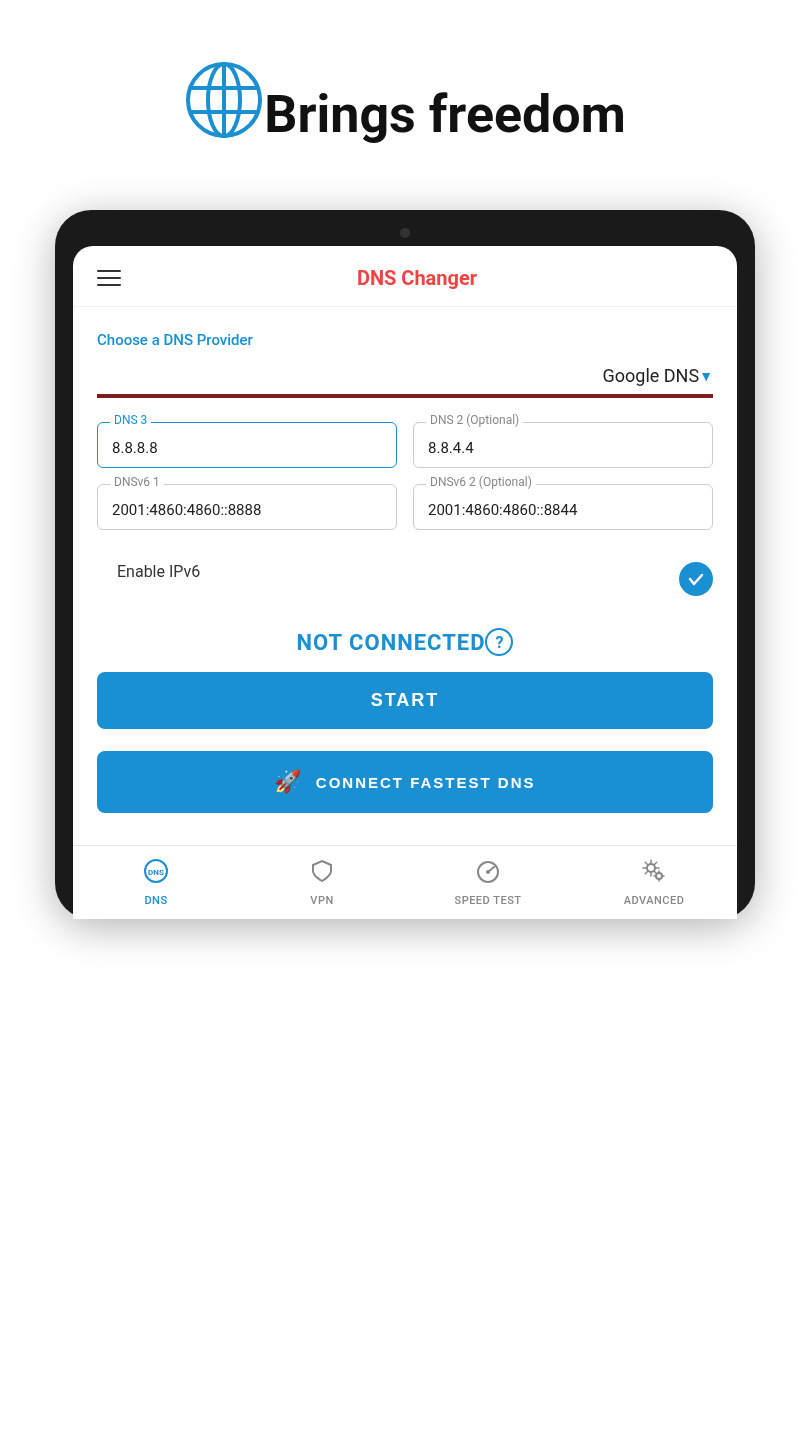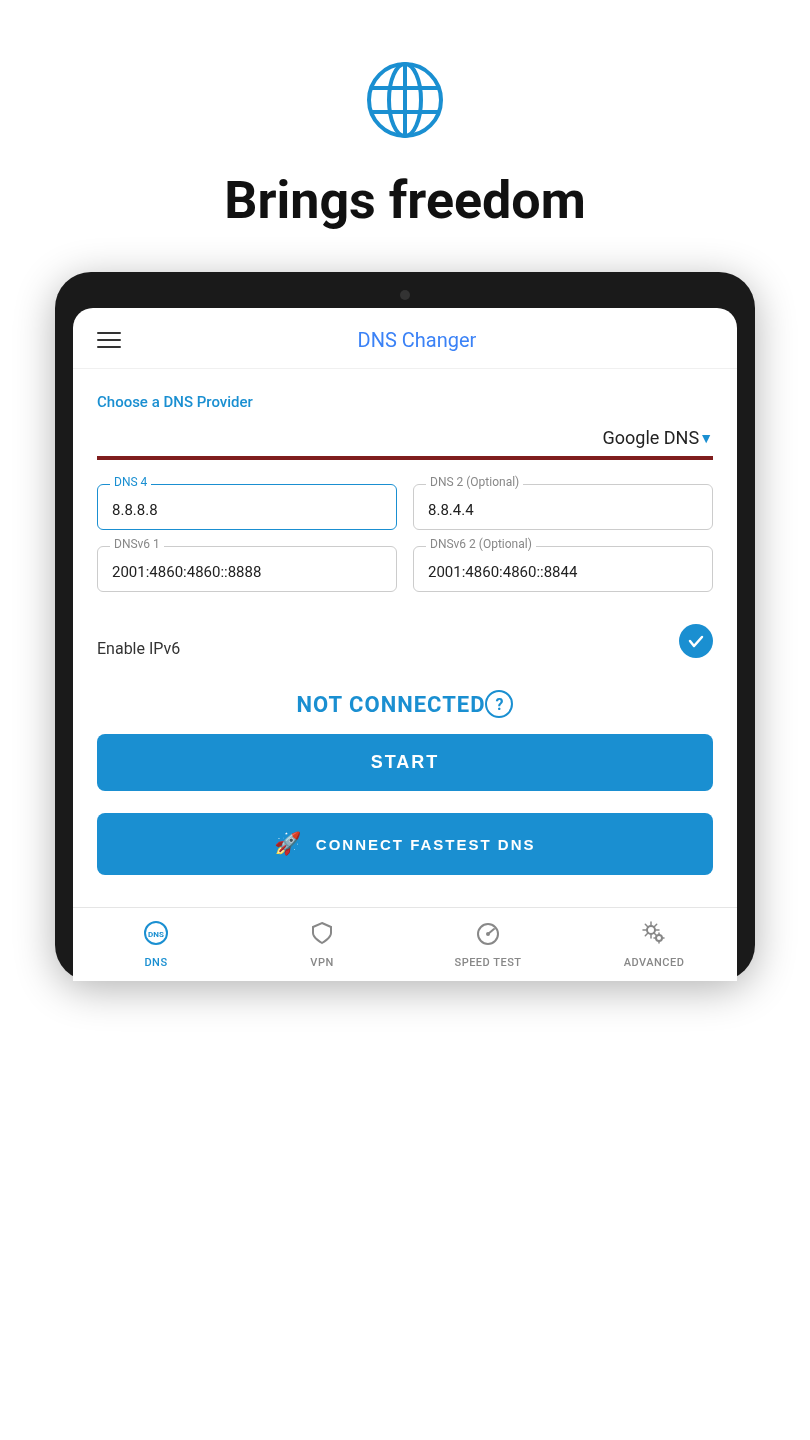--- a/index.html
+++ b/index.html
@@ -9,21 +9,21 @@
       background: #ffffff;
       font-family: 'Roboto', Arial, sans-serif;
       display: flex;
       flex-direction: column;
       align-items: center;
     }
 
     
     .hero {
       display: flex;
-      flex-direction: column;
+      flex-direction: row;
       align-items: center;
       padding-top: 60px;
       padding-bottom: 40px;
     }
     .globe-icon {
       width: 80px;
       height: 80px;
       margin-bottom: 30px;
     }
     .hero-title {
@@ -77,22 +77,22 @@
       display: block;
       width: 24px;
       height: 2px;
       background: #333;
       border-radius: 2px;
     }
     .app-title {
       flex: 1;
       text-align: center;
       font-size: 20px;
-      font-weight: 400;
-      color: #3b82f6;
+      font-weight: 700;
+      color: #ef4444;
     }
 
     
     .app-content {
       padding: 24px 24px 16px 24px;
     }
 
     .dns-provider-label {
       color: #1a8fd1;
       font-size: 15px;
@@ -153,23 +153,24 @@
     }
     .dns-field-value {
       font-size: 15px;
       color: #222;
       margin-top: 6px;
     }
 
     
     .ipv6-row {
       display: flex;
-      align-items: flex-end;
+      align-items: flex-start;
       justify-content: space-between;
       padding: 16px 0;
+      margin-left: 20px;
     }
     .ipv6-label {
       font-size: 16px;
       color: #333;
     }
     .checkmark-circle {
       width: 34px;
       height: 34px;
       background: #1a8fd1;
       border-radius: 50%;
@@ -315,21 +316,21 @@
 
       <div class="dns-provider-label">Choose a DNS Provider</div>
       <div class="dns-provider-select">
         <span class="provider-name">Google DNS</span>
         <span class="dropdown-arrow">▼</span>
       </div>
 
       <div class="dns-fields-grid">
 
         <div class="dns-field active">
-          <div class="dns-field-label">DNS 4</div>
+          <div class="dns-field-label">DNS 3</div>
           <div class="dns-field-value">8.8.8.8</div>
         </div>
 
         <div class="dns-field">
           <div class="dns-field-label">DNS 2 (Optional)</div>
           <div class="dns-field-value">8.8.4.4</div>
         </div>
 
         <div class="dns-field">
           <div class="dns-field-label">DNSv6 1</div>

